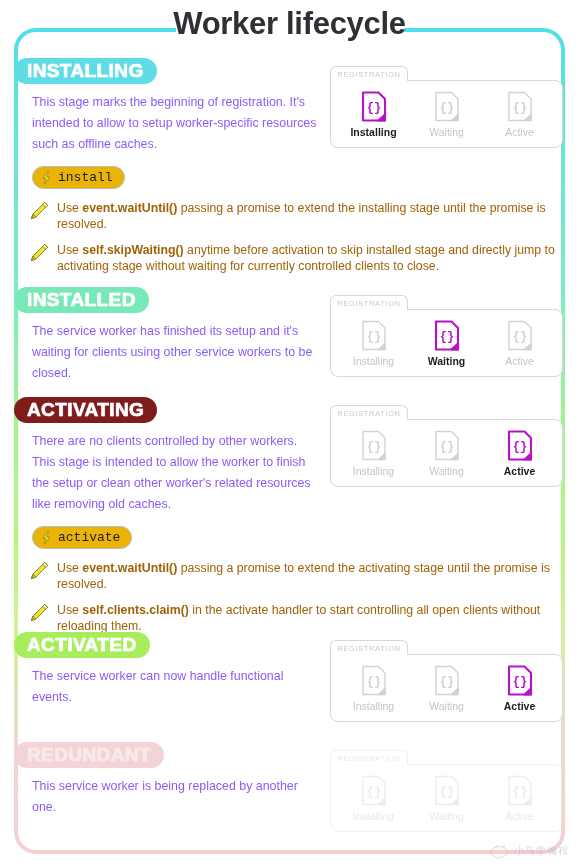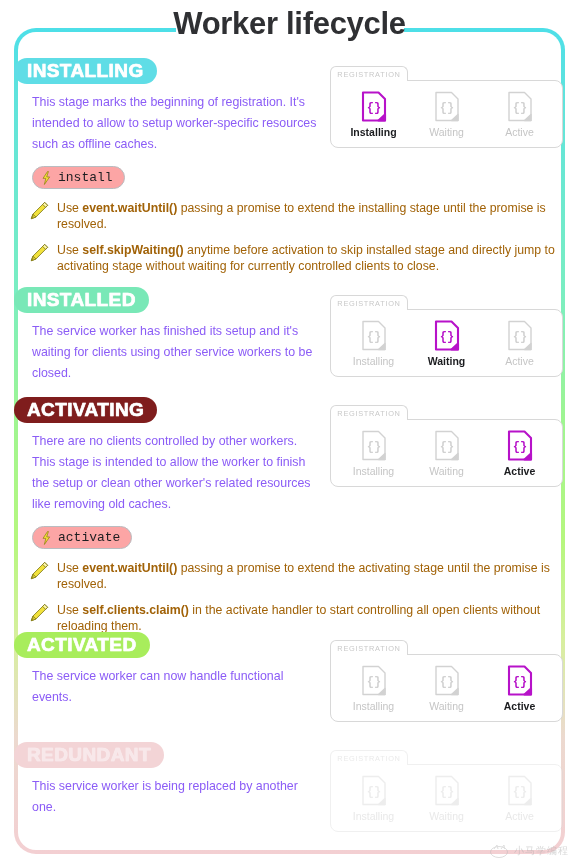--- a/index.html
+++ b/index.html
@@ -100,21 +100,21 @@
   
   .event-pill {
     display: inline-flex;
     align-items: center;
     gap: 6px;
     margin: 11px 0 0 14px;
     height: 23px;
     padding: 0 11px 0 8px;
     border: 1px solid #b9bcc0;
     border-radius: 12px;
-    background: #fca5a5;
+    background: #eab308;
     font-family: "Liberation Mono", monospace;
     font-size: 13px;
     color: #1d1e21;
   }
   .bolt { width: 11px; height: 14px; display: block; }
 
   
   .bullets { margin: 10px 0 0 10px; }
   .bullet {
     display: flex;

